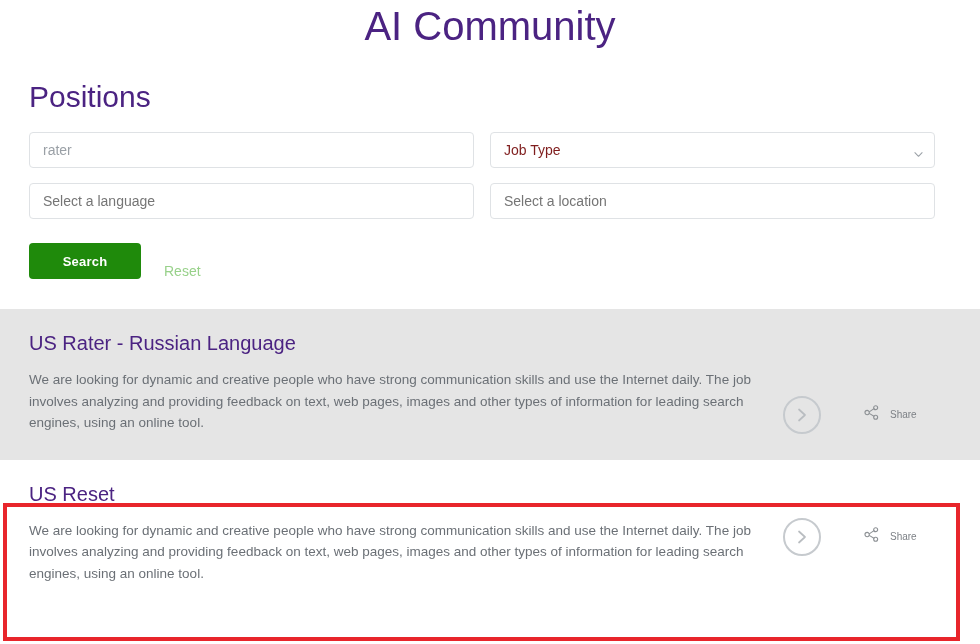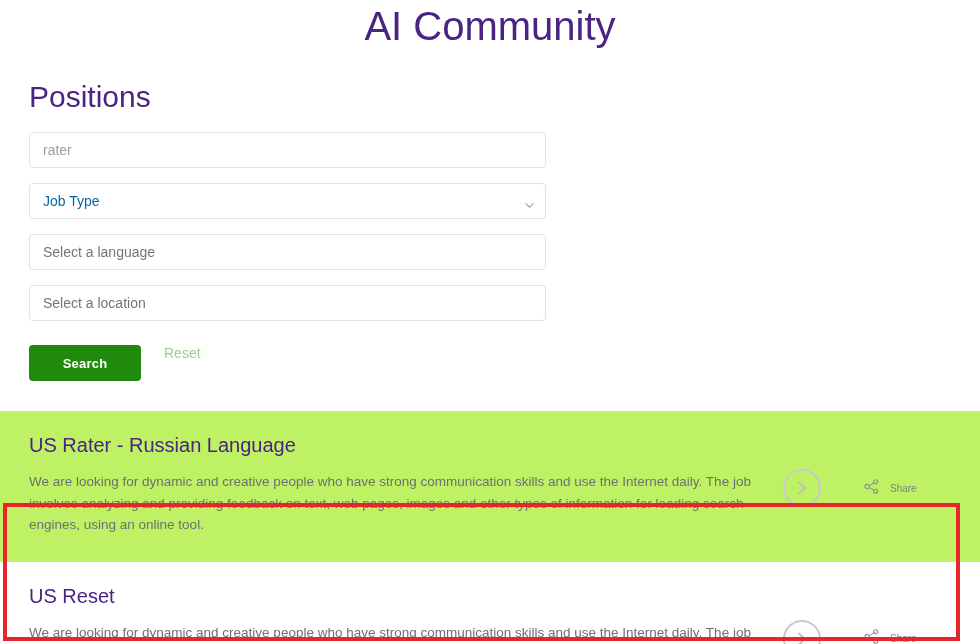--- a/index.html
+++ b/index.html
@@ -46,21 +46,21 @@
     color: #4b2382;
     line-height: 34px;
   }
 
   .field-grid {
     display: flex;
     flex-wrap: wrap;
     gap: 15px 16px;
   }
 
-  .field-cell { width: 517px; }
+  .field-cell { width: 445px; }
 
   .text-field,
   .select-field {
     width: 100%;
     height: 36px;
     border: 1px solid #dfe2e5;
     border-radius: 4px;
     background: #ffffff;
     padding: 0 13px;
     font-family: "Liberation Sans", sans-serif;
@@ -72,35 +72,35 @@
     -webkit-appearance: none;
     display: block;
   }
 
   .text-field.filled { color: #9aa0a6; }
 
   .select-wrap { position: relative; }
 
   .select-field {
     padding-right: 30px;
-    color: #0369a1;
+    color: #7f1d1d;
   }
 
   .chevron-down {
     position: absolute;
     right: 12px;
     top: 13px;
     width: 9px;
     height: 9px;
     pointer-events: none;
   }
 
   .btn-row {
     display: flex;
-    align-items: flex-start;
+    align-items: flex-end;
     padding-top: 24px;
     padding-bottom: 30px;
   }
 
   .search-button {
     width: 112px;
     height: 36px;
     background: #1f8a0b;
     border: none;
     border-radius: 4px;
@@ -123,21 +123,21 @@
   
   .cards { position: relative; }
 
   .job-card {
     position: relative;
     padding: 22px 29px 26px 29px;
     display: flex;
     align-items: flex-start;
   }
 
-  .job-card.shaded { background: #bef264; }
+  .job-card.shaded { background: #e5e5e5; align-items: flex-end; }
   .job-card.plain  { background: #ffffff; }
 
   .job-main { flex: 1 1 auto; min-width: 0; padding-right: 10px; }
 
   .job-title {
     margin: 0 0 14px 0;
     font-size: 20px;
     font-weight: 400;
     color: #4b2382;
     line-height: 24px;

